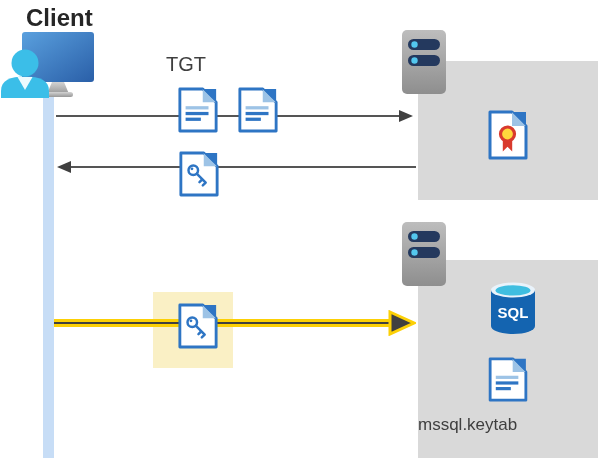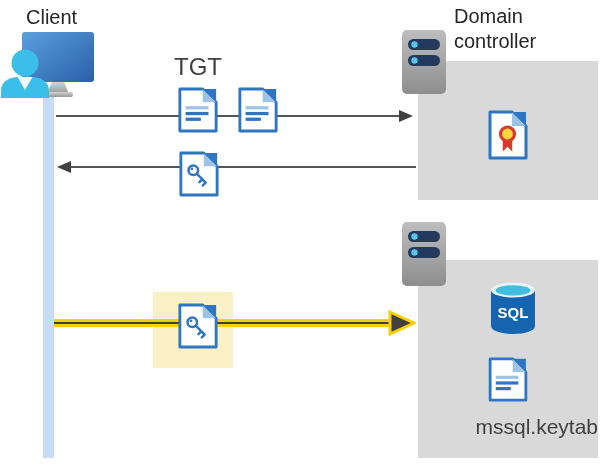--- a/index.html
+++ b/index.html
@@ -1,34 +1,34 @@
 <!DOCTYPE html>
 <html style="--doc-blue: #2E75C4; --doc-blue-light: #9DC3E6; --box-gray: #D9D9D9; --arrow-gray: #555555; --arrowhead-gray: #404040; --lifeline-blue: #C7DDF6; --highlight-cream: #FAF0C5; --arrow-yellow: #FCD005; --server-navy: #24395E; --server-dot-cyan: #53C7EE; --person-cyan: #3BBEE8; --sql-blue: #1464B0; --sql-top-cyan: #3FBEE0; --cert-red: #D93A2D; --cert-yellow: #FFD83D; --title-text: #262626; --label-text: #3F3F3F;"><head>
 <meta charset="utf-8">
 <style>
   html,body{margin:0;padding:0;background:#fff;}
   .canvas{
     position:relative;width:600px;height:468px;background:#fff;overflow:hidden;
     font-family:"Liberation Sans",sans-serif;
   }
   .abs{position:absolute;}
-  .title{font-weight:normal;font-size:20px;color:var(--title-text,#262626);line-height:25px;}
-  .small-label{font-size:24px;color:var(--label-text,#3F3F3F);text-align:center;}
+  .title{font-weight:bold;font-size:24px;color:var(--title-text,#262626);line-height:25px;}
+  .small-label{font-size:20px;color:var(--label-text,#3F3F3F);text-align:left;}
   .gray-box{position:absolute;background:var(--box-gray,#D9D9D9);}
   .lifeline{position:absolute;background:var(--lifeline-blue,#C7DDF6);}
   .hline{position:absolute;height:2px;background:var(--arrow-gray,#555555);}
   .arrowhead-right{position:absolute;width:0;height:0;
     border-top:6px solid transparent;border-bottom:6px solid transparent;
     border-left:14px solid var(--arrowhead-gray,#404040);}
   .arrowhead-left{position:absolute;width:0;height:0;
     border-top:6px solid transparent;border-bottom:6px solid transparent;
     border-right:14px solid var(--arrowhead-gray,#404040);}
   .highlight-box{position:absolute;background:var(--highlight-cream,#FAF0C5);}
-  .keytab-label{position:absolute;left:0;top:155px;width:100%;text-align:right;
-    font-size:21px;color:var(--label-text,#3F3F3F);}
+  .keytab-label{position:absolute;left:0;top:155px;width:100%;text-align:left;
+    font-size:17px;color:var(--label-text,#3F3F3F);}
   svg{display:block;}
 </style>
 </head>
 <body>
 
 <div class="canvas">
 
   <svg width="0" height="0" style="position:absolute" aria-hidden="true">
     <defs>
       <linearGradient id="gServer" x1="0" y1="0" x2="0" y2="1">
@@ -71,21 +71,20 @@
 
   <div class="gray-box" style="left:418px;top:61px;width:180px;height:139px;">
     <svg class="abs" style="left:69px;top:48px;" width="42" height="52" viewBox="0 0 42 52">
       <path d="M3,3 H25 L39,17 V49 H3 Z" style="fill:#fff;stroke:var(--doc-blue,#2E75C4)" stroke-width="3" stroke-linejoin="round"></path>
       <path d="M25,3 L39,17 L25,17 Z" style="fill:var(--doc-blue-light,#9DC3E6)"></path>
       <path d="M25,3 L39,3 L39,17 Z" style="fill:var(--doc-blue,#2E75C4)"></path>
       <path d="M15.8,29 V42.5 L20.5,37.8 L25.2,42.5 V29 Z" style="fill:var(--cert-red,#D93A2D)"></path>
       <circle cx="20.5" cy="25" r="7" style="fill:var(--cert-yellow,#FFD83D);stroke:var(--cert-red,#D93A2D)" stroke-width="3.2"></circle>
     </svg>
   </div>
-  <div class="abs title" style="left:454px;top:4px;width:145px;">Domain controller</div>
   <svg class="abs" style="left:402px;top:30px;" width="44" height="64">
       <use href="#sym-server"></use>
     </svg>
 
   <div class="gray-box" style="left:418px;top:260px;width:180px;height:198px;">
     <svg class="abs" style="left:70px;top:21px;" width="50" height="54" viewBox="0 0 50 54">
       <path d="M3,9 V45 C3,49.5 12.8,53 25,53 C37.2,53 47,49.5 47,45 V9 Z" style="fill:var(--sql-blue,#1464B0)"></path>
       <ellipse cx="25" cy="9" rx="22" ry="7.5" fill="#E9F3FB"></ellipse>
       <ellipse cx="25" cy="9.4" rx="17.5" ry="5.2" style="fill:var(--sql-top-cyan,#3FBEE0)"></ellipse>
       <text x="25" y="37" text-anchor="middle" font-size="15" font-weight="bold" fill="#FFFFFF" font-family="Liberation Sans, sans-serif">SQL</text>

